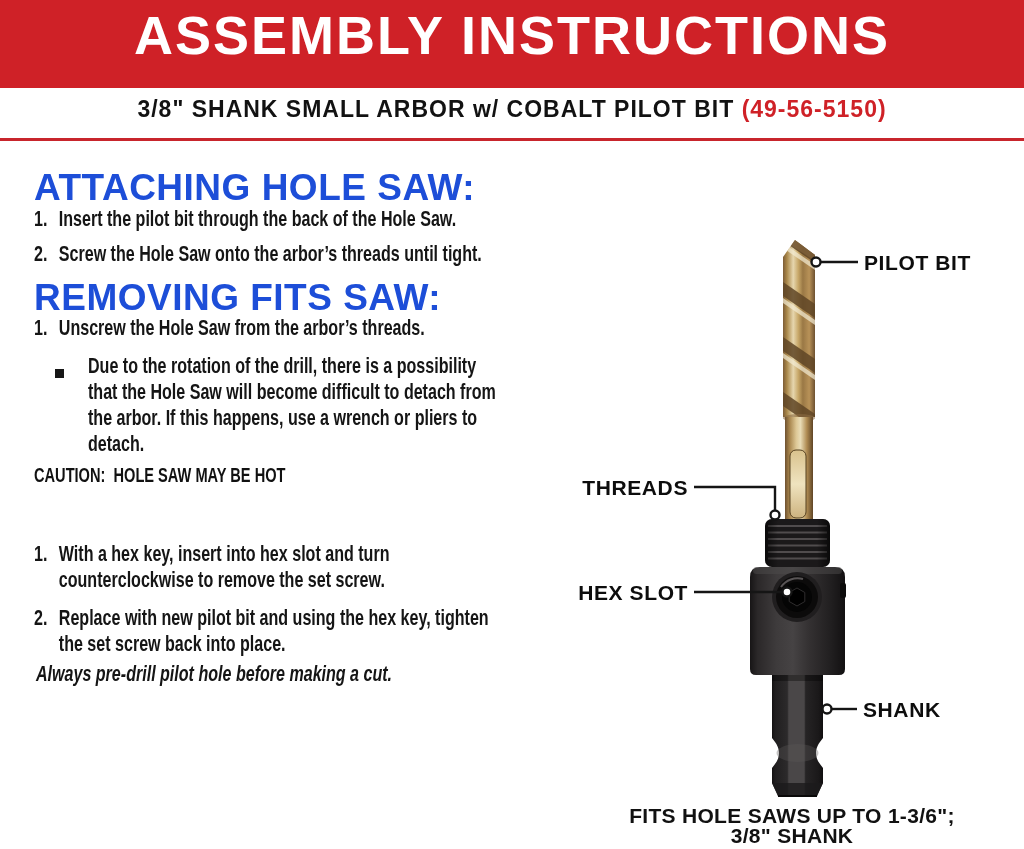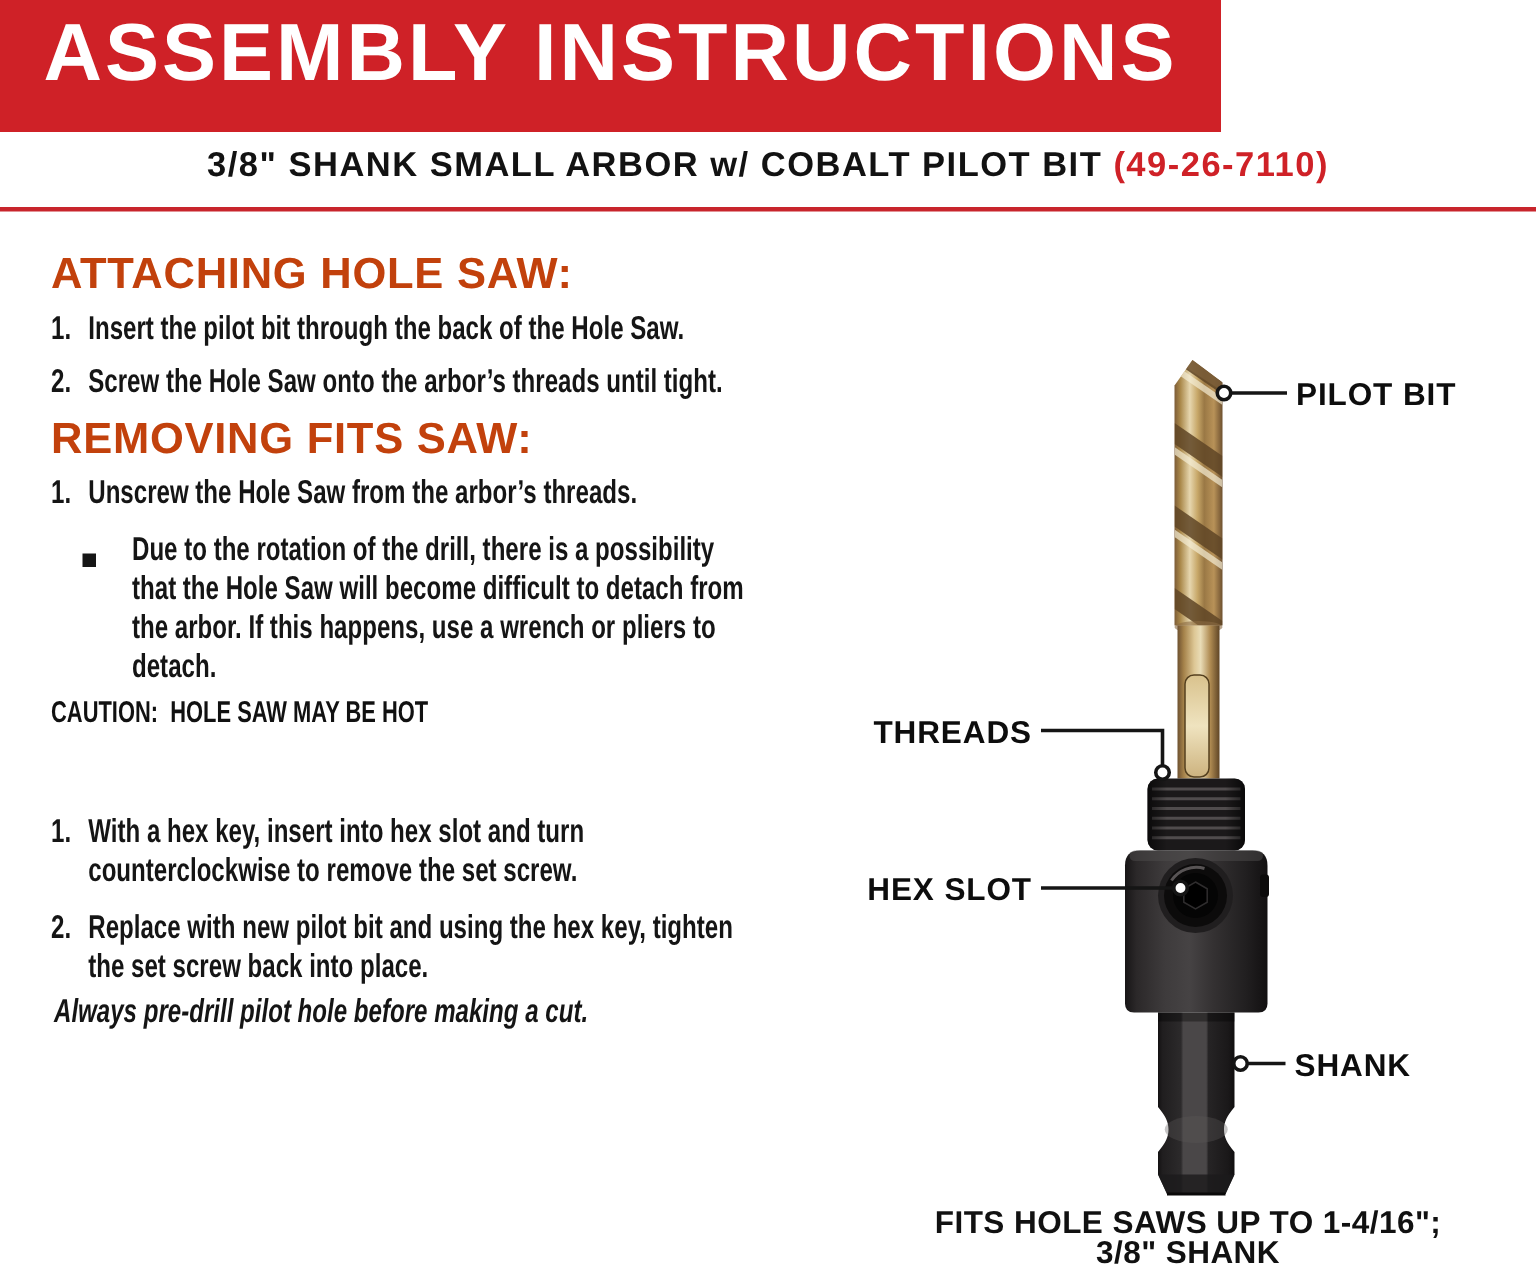--- a/index.html
+++ b/index.html
@@ -3,39 +3,39 @@
 <meta charset="utf-8">
 <style>
   * { margin:0; padding:0; box-sizing:border-box; }
   html,body { background:#ffffff; }
   .page {
     position:relative; width:1024px; height:849px; background:#ffffff;
     font-family:"Liberation Sans","DejaVu Sans",sans-serif; color:#161616; overflow:hidden;
   }
   
   .banner {
-    position:absolute; top:0; left:0; width:814px; height:88px;
+    position:absolute; top:0; left:0; width:1024px; height:88px;
     background:#cf2127; display:flex; align-items:center; justify-content:center;
   }
   .banner-title {
     color:#ffffff; font-size:54px; font-weight:bold; letter-spacing:2px;
     line-height:1; padding-bottom:18px; white-space:nowrap;
   }
   .subtitle {
     position:absolute; top:96px; left:0; width:1024px; text-align:center;
     font-size:23px; font-weight:bold; letter-spacing:1px; white-space:nowrap; color:#121212;
   }
   .subtitle .part { color:#cf2127; }
   .rule { position:absolute; top:138px; left:0; width:1024px; height:3px; background:#c8252c; }
 
   
   .col { position:absolute; left:34px; top:0; width:620px; height:849px; }
   .h2 {
-    position:absolute; left:0; font-size:29px; font-weight:bold; letter-spacing:0.5px;
-    white-space:nowrap; color:#c2410c;
+    position:absolute; left:0; font-size:37px; font-weight:bold; letter-spacing:0.5px;
+    white-space:nowrap; color:#1d4ed8;
   }
   .cond { transform:scaleX(0.73); transform-origin:0 0; }
   .step {
     position:absolute; left:0; font-size:22px; font-weight:bold; line-height:26px;
     padding-left:34px; color:#151515;
   }
   .step .num { position:absolute; left:0; top:0; }
   .oneline { white-space:nowrap; }
   .bullet-sq { position:absolute; left:21px; top:369px; width:9px; height:9px; background:#161616; }
   .note {
@@ -59,21 +59,21 @@
 </style>
 </head>
 <body>
 
 <div class="page">
 
   <div class="banner">
     <div class="banner-title">ASSEMBLY INSTRUCTIONS</div>
   </div>
 
-  <div class="subtitle"><span>3/8" SHANK SMALL ARBOR w/ COBALT PILOT BIT</span><span> </span><span class="part">(49-26-7110)</span>
+  <div class="subtitle"><span>3/8" SHANK SMALL ARBOR w/ COBALT PILOT BIT</span><span> </span><span class="part">(49-56-5150)</span>
   </div>
   <div class="rule"></div>
 
   <div class="col">
 
     <div class="h2" style="top:167px">ATTACHING HOLE SAW:</div>
 
     <div class="step cond oneline" style="top:206px">
       <span class="num">1.</span>
       <span>Insert the pilot bit through the back of the Hole Saw.</span>
@@ -231,17 +231,17 @@
     </g>
 
     <g>
       <line x1="272" y1="484" x2="297" y2="484" stroke="#151515" stroke-width="2.4"></line>
       <circle cx="267" cy="484" r="4.5" fill="#ffffff" stroke="#151515" stroke-width="2.4"></circle>
       <text x="303" y="492" class="lbl">SHANK</text>
     </g>
   </svg>
 
   <div class="caption">
-    <div>FITS HOLE SAWS UP TO 1-4/16";</div>
+    <div>FITS HOLE SAWS UP TO 1-3/6";</div>
     <div>3/8" SHANK</div>
   </div>
 
 </div>
 
 </body></html>

